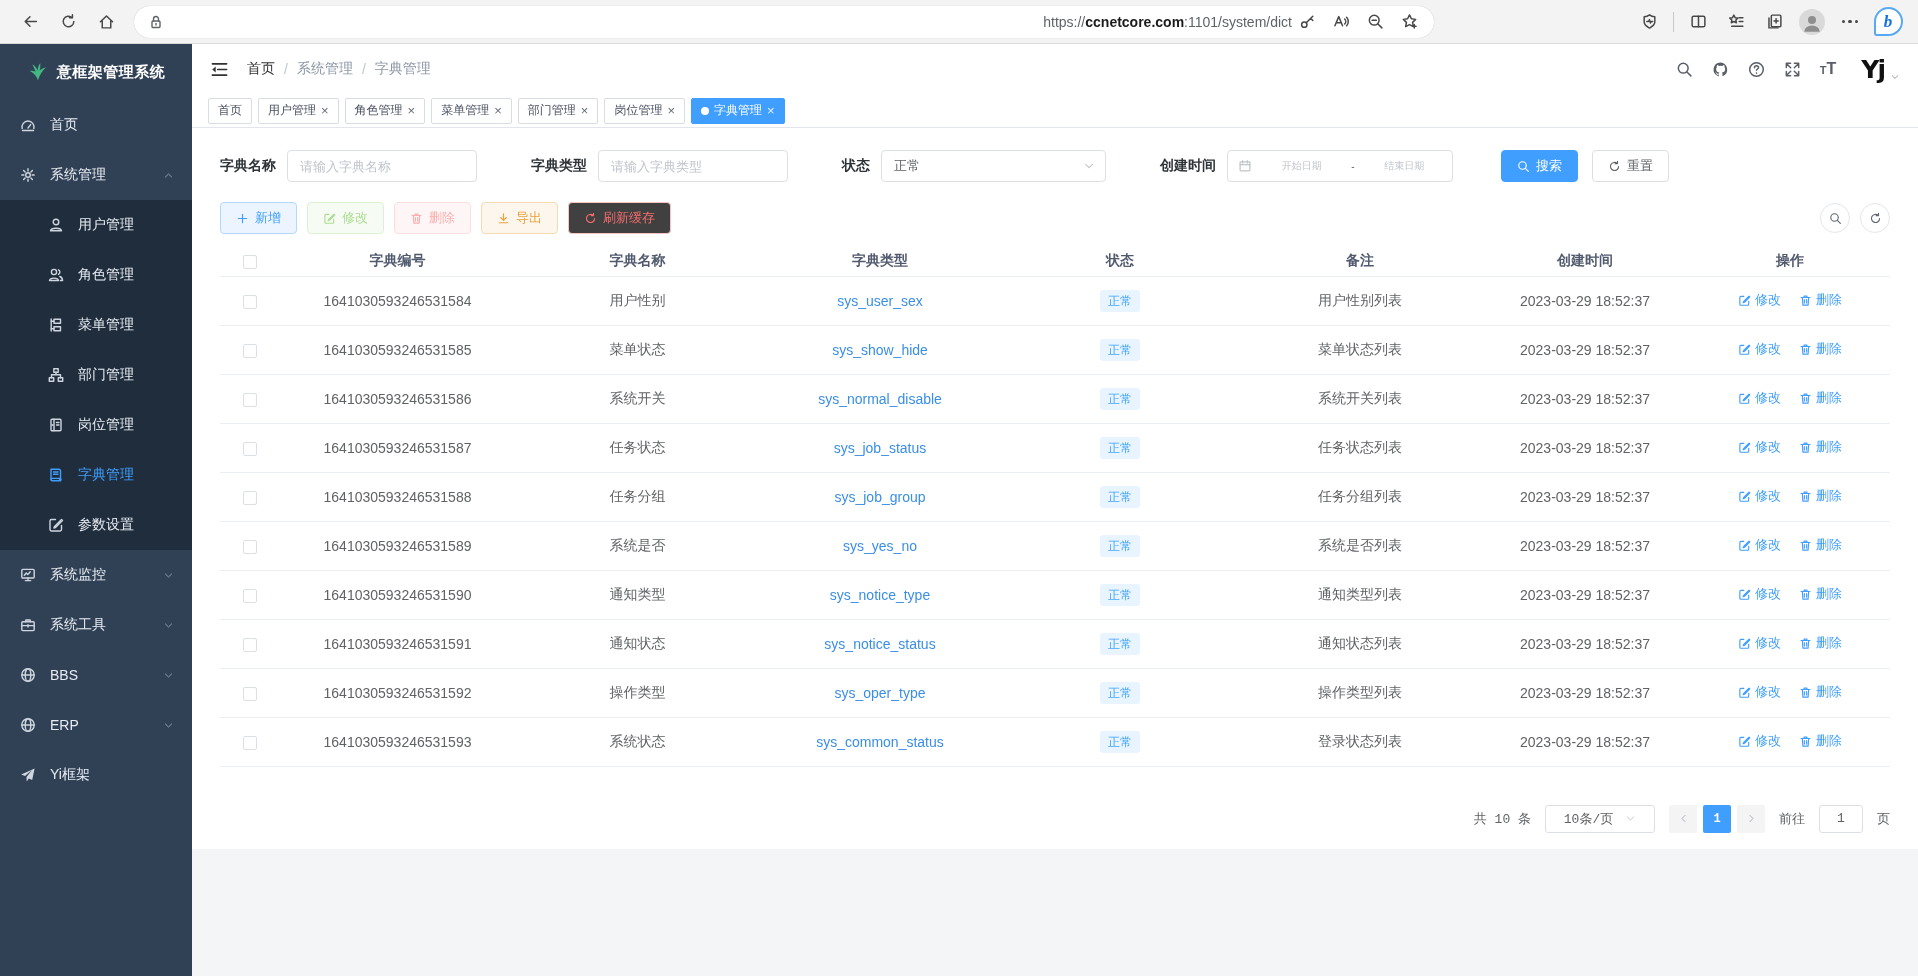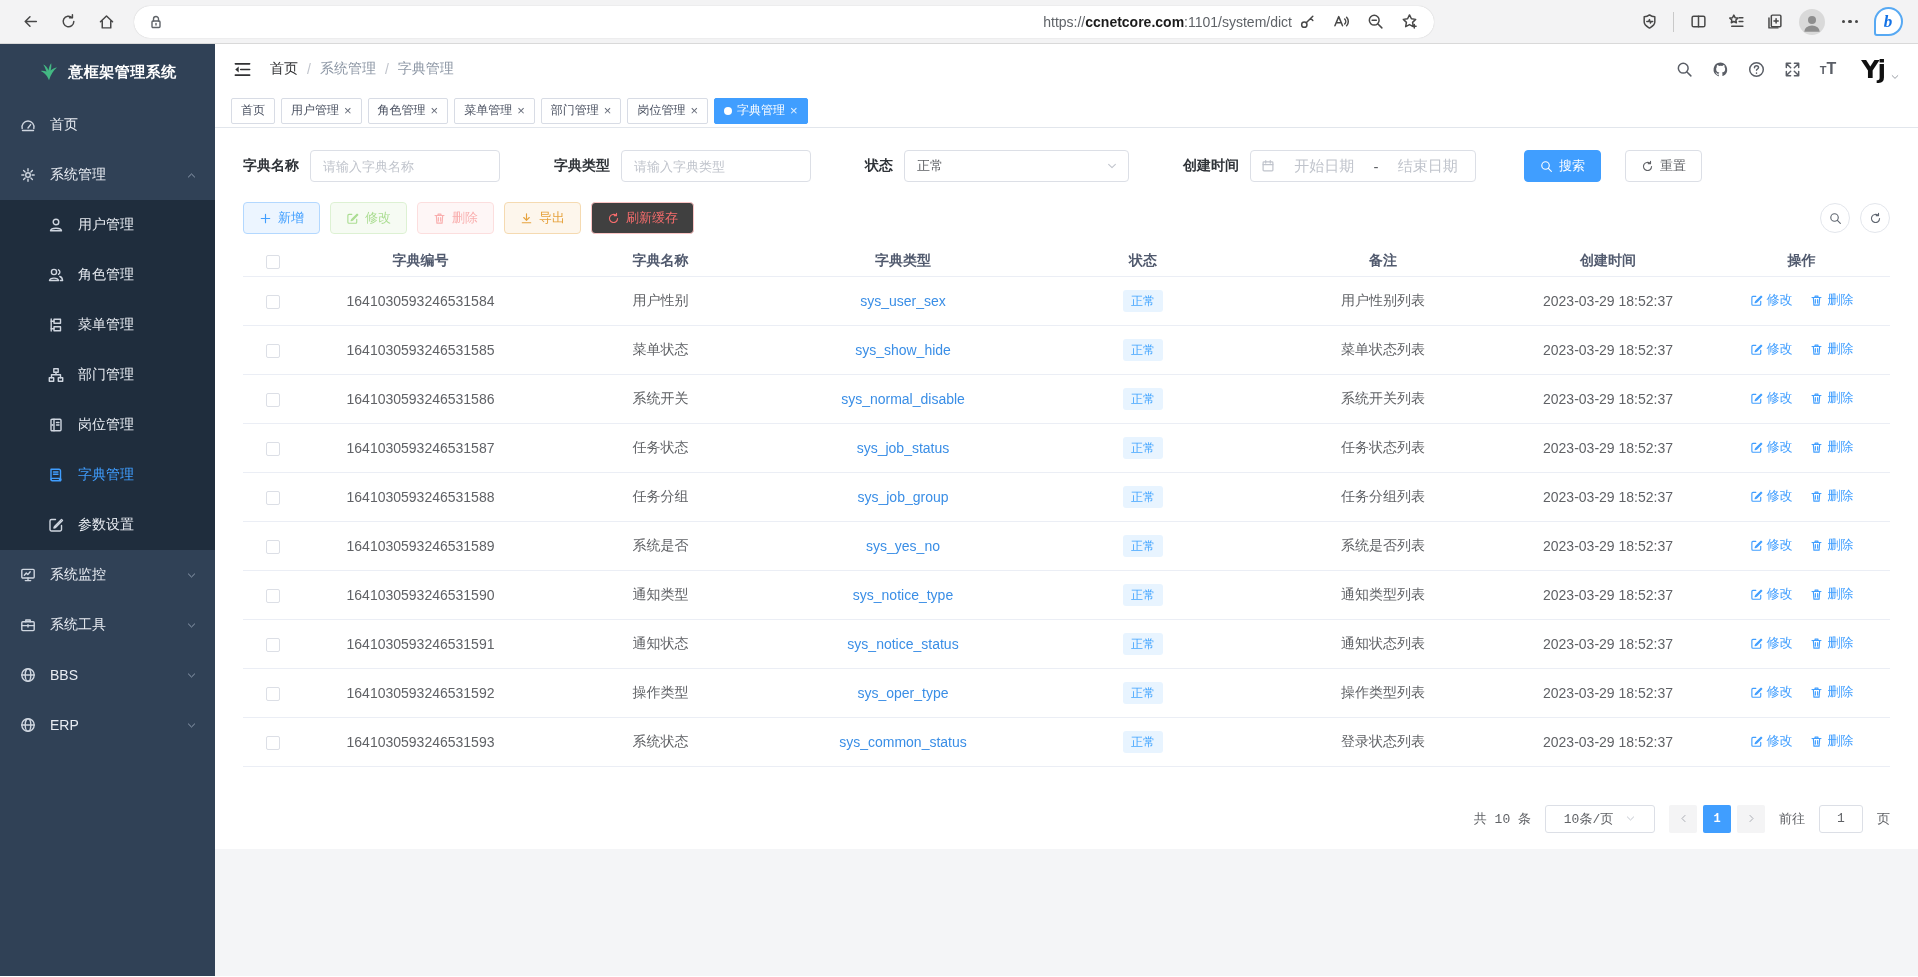--- a/index.html
+++ b/index.html
@@ -20,21 +20,21 @@
   .pill-icons .bicon { width:30px; height:28px; }
   .vsep { width:1px; height:20px; background:#c9c9c9; margin:0 4px; flex:0 0 auto; }
   .avatar-btn { width:26px; height:26px; border-radius:50%; background:#d9d9d9; color:#8e8e8e; display:flex; align-items:center; justify-content:center; overflow:hidden; }
   .avatar-btn svg { width:20px; height:20px; margin-top:3px; }
   .dots { display:flex; gap:3px; }
   .dots b { width:3.5px; height:3.5px; border-radius:50%; background:#474747; }
   .copilot { width:29px; height:29px; border-radius:15px 15px 15px 3px; background:#fff; border:2px solid #57a9f3; color:#1372e6; font-weight:700; font-style:italic; font-size:17px; display:flex; align-items:center; justify-content:center; font-family:"Liberation Serif",serif; }
 
   
   .app { display:flex; height:932px; }
-  aside.sidebar { width:215px; background:#304156; flex:0 0 auto; display:flex; flex-direction:column; }
+  aside.sidebar { width:192px; background:#304156; flex:0 0 auto; display:flex; flex-direction:column; }
   .logo-row { height:56px; display:flex; align-items:center; justify-content:center; gap:8px; }
   .logo-row .leaf { color:#43b883; }
   .logo-row .leaf svg { width:22px; height:22px; }
   .logo-title { color:#fff; font-size:15px; font-weight:700; letter-spacing:.5px; }
   .menu { flex:1; }
   .m-item { height:50px; display:flex; align-items:center; gap:14px; padding:0 18px 0 20px; color:#e8ecf2; font-size:14px; cursor:pointer; }
   .m-item .mi { color:#cfd6e0; }
   .m-item .chev { margin-left:auto; color:#93a0b3; }
   .m-item .chev svg { width:11px; height:11px; }
   .submenu { background:#1f2d3d; }
@@ -71,29 +71,29 @@
   .content { background:#fff; padding:22px 28px 16px; }
 
   .filter-row { display:flex; align-items:center; font-size:14px; color:#2f3338; }
   .f-label { font-weight:700; margin-right:11px; white-space:nowrap; }
   .f-group { display:flex; align-items:center; margin-right:54px; }
   .inp { height:32px; border:1px solid #dcdfe6; border-radius:4px; background:#fff; font-size:13px; color:#737373; padding:0 12px; font-family:inherit; }
   .inp::placeholder { color:#c0c4cc; }
   .inp.w190 { width:190px; }
   .sel { width:225px; height:32px; border:1px solid #dcdfe6; border-radius:4px; display:flex; align-items:center; padding:0 10px 0 12px; font-size:13px; color:#606266; cursor:pointer; }
   .sel .chev { margin-left:auto; color:#c0c4cc; } .sel .chev svg { width:12px; height:12px; }
-  .date-range { width:226px; height:32px; border:1px solid #dcdfe6; border-radius:4px; display:flex; align-items:center; padding:0 10px; font-size:15px; color:#c0c4cc; gap:12px; cursor:pointer; }
+  .date-range { width:226px; height:32px; border:1px solid #dcdfe6; border-radius:4px; display:flex; align-items:center; padding:0 10px; font-size:10px; color:#c0c4cc; gap:12px; cursor:pointer; }
   .date-range .ph { flex:1; text-align:center; }
   .date-range .dsep { color:#606266; }
   .date-range svg { width:14px; height:14px; color:#c0c4cc; }
   .btn { height:32px; border-radius:4px; border:1px solid transparent; display:inline-flex; align-items:center; gap:6px; padding:0 15px; font-size:13px; cursor:pointer; background:#fff; font-family:inherit; }
   .btn svg { width:13px; height:13px; }
   .btn-primary { background:#409eff; border-color:#409eff; color:#fff; }
   .btn-plain { border-color:#dcdfe6; color:#606266; }
-  .fr-actions { display:flex; gap:24px; margin-left:6px; }
+  .fr-actions { display:flex; gap:14px; margin-left:6px; }
 
   .toolbar { display:flex; align-items:center; margin-top:20px; }
   .toolbar .btn { margin-right:10px;justify-content:space-between; }
   .btn-add { background:#ecf5ff; border-color:#b3d8ff; color:#409eff; }
   .btn-edit { background:#f0f9eb; border-color:#c2e7b0; color:#67c23a; }
   .btn-del { background:#fef0f0; border-color:#fbc4c4; color:#f56c6c; }
   .btn-export { background:#fdf6ec; border-color:#f5dab1; color:#e6a23c; }
   .btn-cache { background:#404040; border-color:#fbc4c4; color:#f56c6c; }
   .btn.disabled { opacity:.55; cursor:not-allowed; }
   .tool-right { margin-left:auto; display:flex; gap:10px; }
@@ -480,20 +480,26 @@
       <div class="m-item">
           <svg class="i mi">
             <use href="#ic-globe"></use>
           </svg>
           <span>ERP</span>
           <span class="chev">
             <svg class="i">
               <use href="#ic-chevd"></use>
             </svg>
           </span>
+        </div>
+      <div class="m-item">
+          <svg class="i mi">
+            <use href="#ic-plane"></use>
+          </svg>
+          <span>Yi框架</span>
         </div>
     </div>
   </aside>
 
   <div class="main">
 
     <div class="navbar">
       <span class="fold">
           <svg class="i">
             <use href="#ic-fold"></use>

